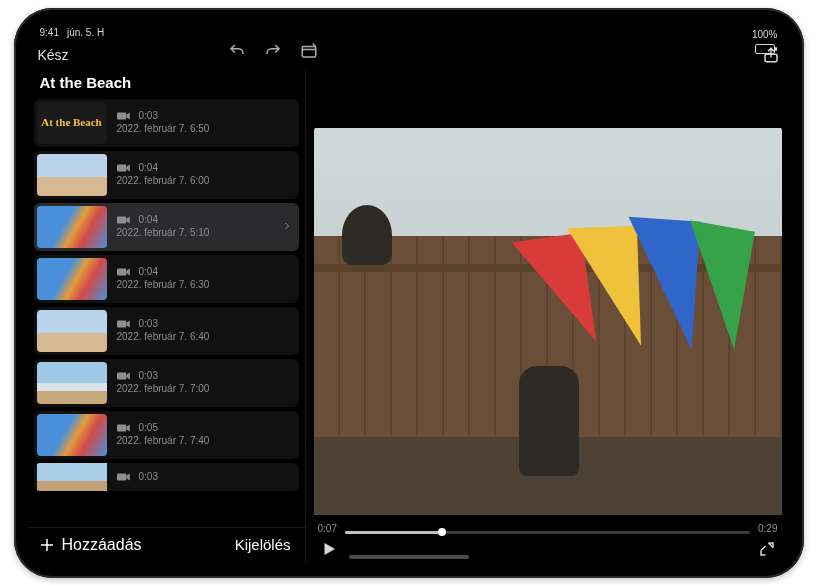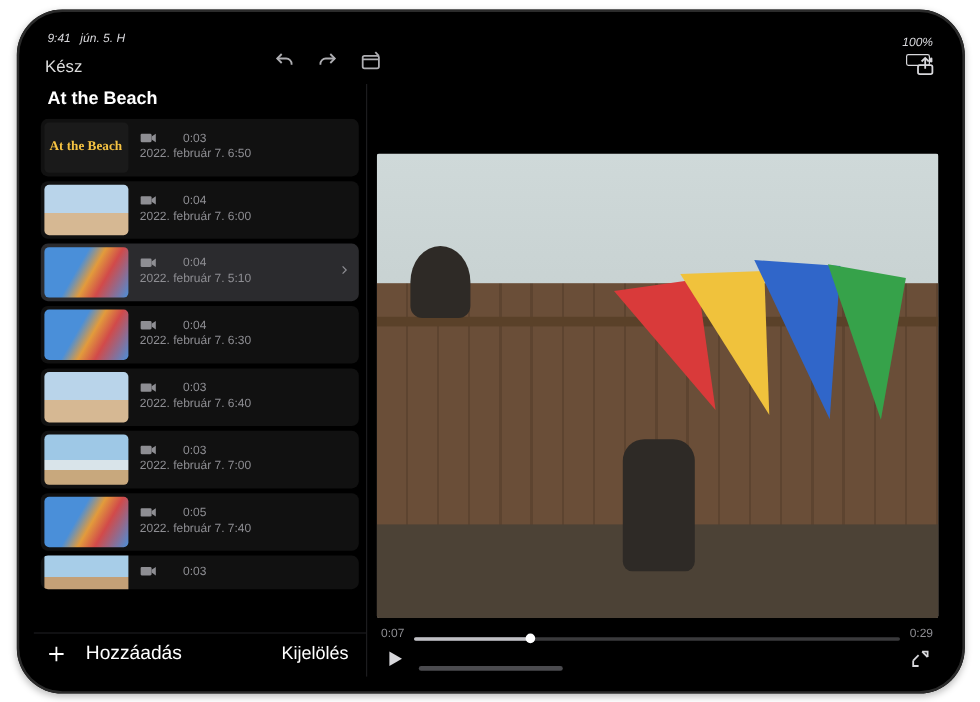--- a/index.html
+++ b/index.html
@@ -34,21 +34,20 @@
 
   
   .statusbar {
     display: flex;
     justify-content: space-between;
     align-items: center;
     font-size: 10px;
     color: #d8d8dc;
     padding: 4px 12px 0 12px;
     height: 18px;
-    font-style: italic;
   }
   .statusbar .left { display: flex; gap: 8px; }
   .statusbar .right { display: flex; align-items: center; gap: 4px; flex-direction: column; }
   .battery-icon {
     width: 20px; height: 10px; border: 1px solid #d8d8dc; border-radius: 2px; position: relative;
   }
   .battery-icon::after { content:""; position:absolute; right:-3px; top:2px; width:2px; height:4px; background:#d8d8dc; border-radius:1px;}
   .battery-fill { background:#68d867; height:100%; width:100%; border-radius:1px; }
 
   
@@ -105,21 +104,21 @@
     width: 70px;
     height: 42px;
     border-radius: 4px;
     flex: 0 0 auto;
     margin-right: 10px;
     background: linear-gradient(120deg,#4a8fd9 0%, #4a8fd9 40%, #e29b3c 55%, #d14a4a 70%, #4a8fd9 100%);
     position: relative;
     overflow:hidden;
   }
   .clip-meta { display:flex; flex-direction:column; gap:1px; font-size:10px; color:#8e8e93; line-height:1.2; }
-  .clip-meta .row1 { display:flex; align-items:flex-start; gap:22px; }
+  .clip-meta .row1 { display:flex; align-items:center; gap:8px; }
   .cam-icon { display:inline-flex; }
   .cam-icon svg { width:14px; height:10px; fill:#8e8e93; }
   .clip-chevron { margin-left:auto; color:#8e8e93; }
   .clip-chevron svg { width:12px; height:12px; }
 
   
   .title-thumb {
     background: #1a1a1a;
     display:flex; align-items:center; justify-content:center;
   }
@@ -138,21 +137,21 @@
   .thumb-beach3 { background: linear-gradient(180deg,#a7cde8 0 60%, #c4a077 60% 100%); }
 
   
   .sidebar-actions {
     display:flex;
     justify-content: space-between;
     align-items:center;
     padding: 8px 14px 10px 10px;
     border-top: 1px solid #1c1c1e;
   }
-  .add-btn { display:flex; align-items:flex-start; gap:16px; font-size:16px; color:#fff; }
+  .add-btn { display:flex; align-items:flex-start; gap:6px; font-size:16px; color:#fff; }
   .add-btn svg { width:18px; height:18px; }
   .select-btn { font-size:15px; color:#fff; }
 
   
   .viewer {
     flex:1;
     display:flex;
     flex-direction:column;
     padding: 18px 4px 0 4px;
     position:relative;

